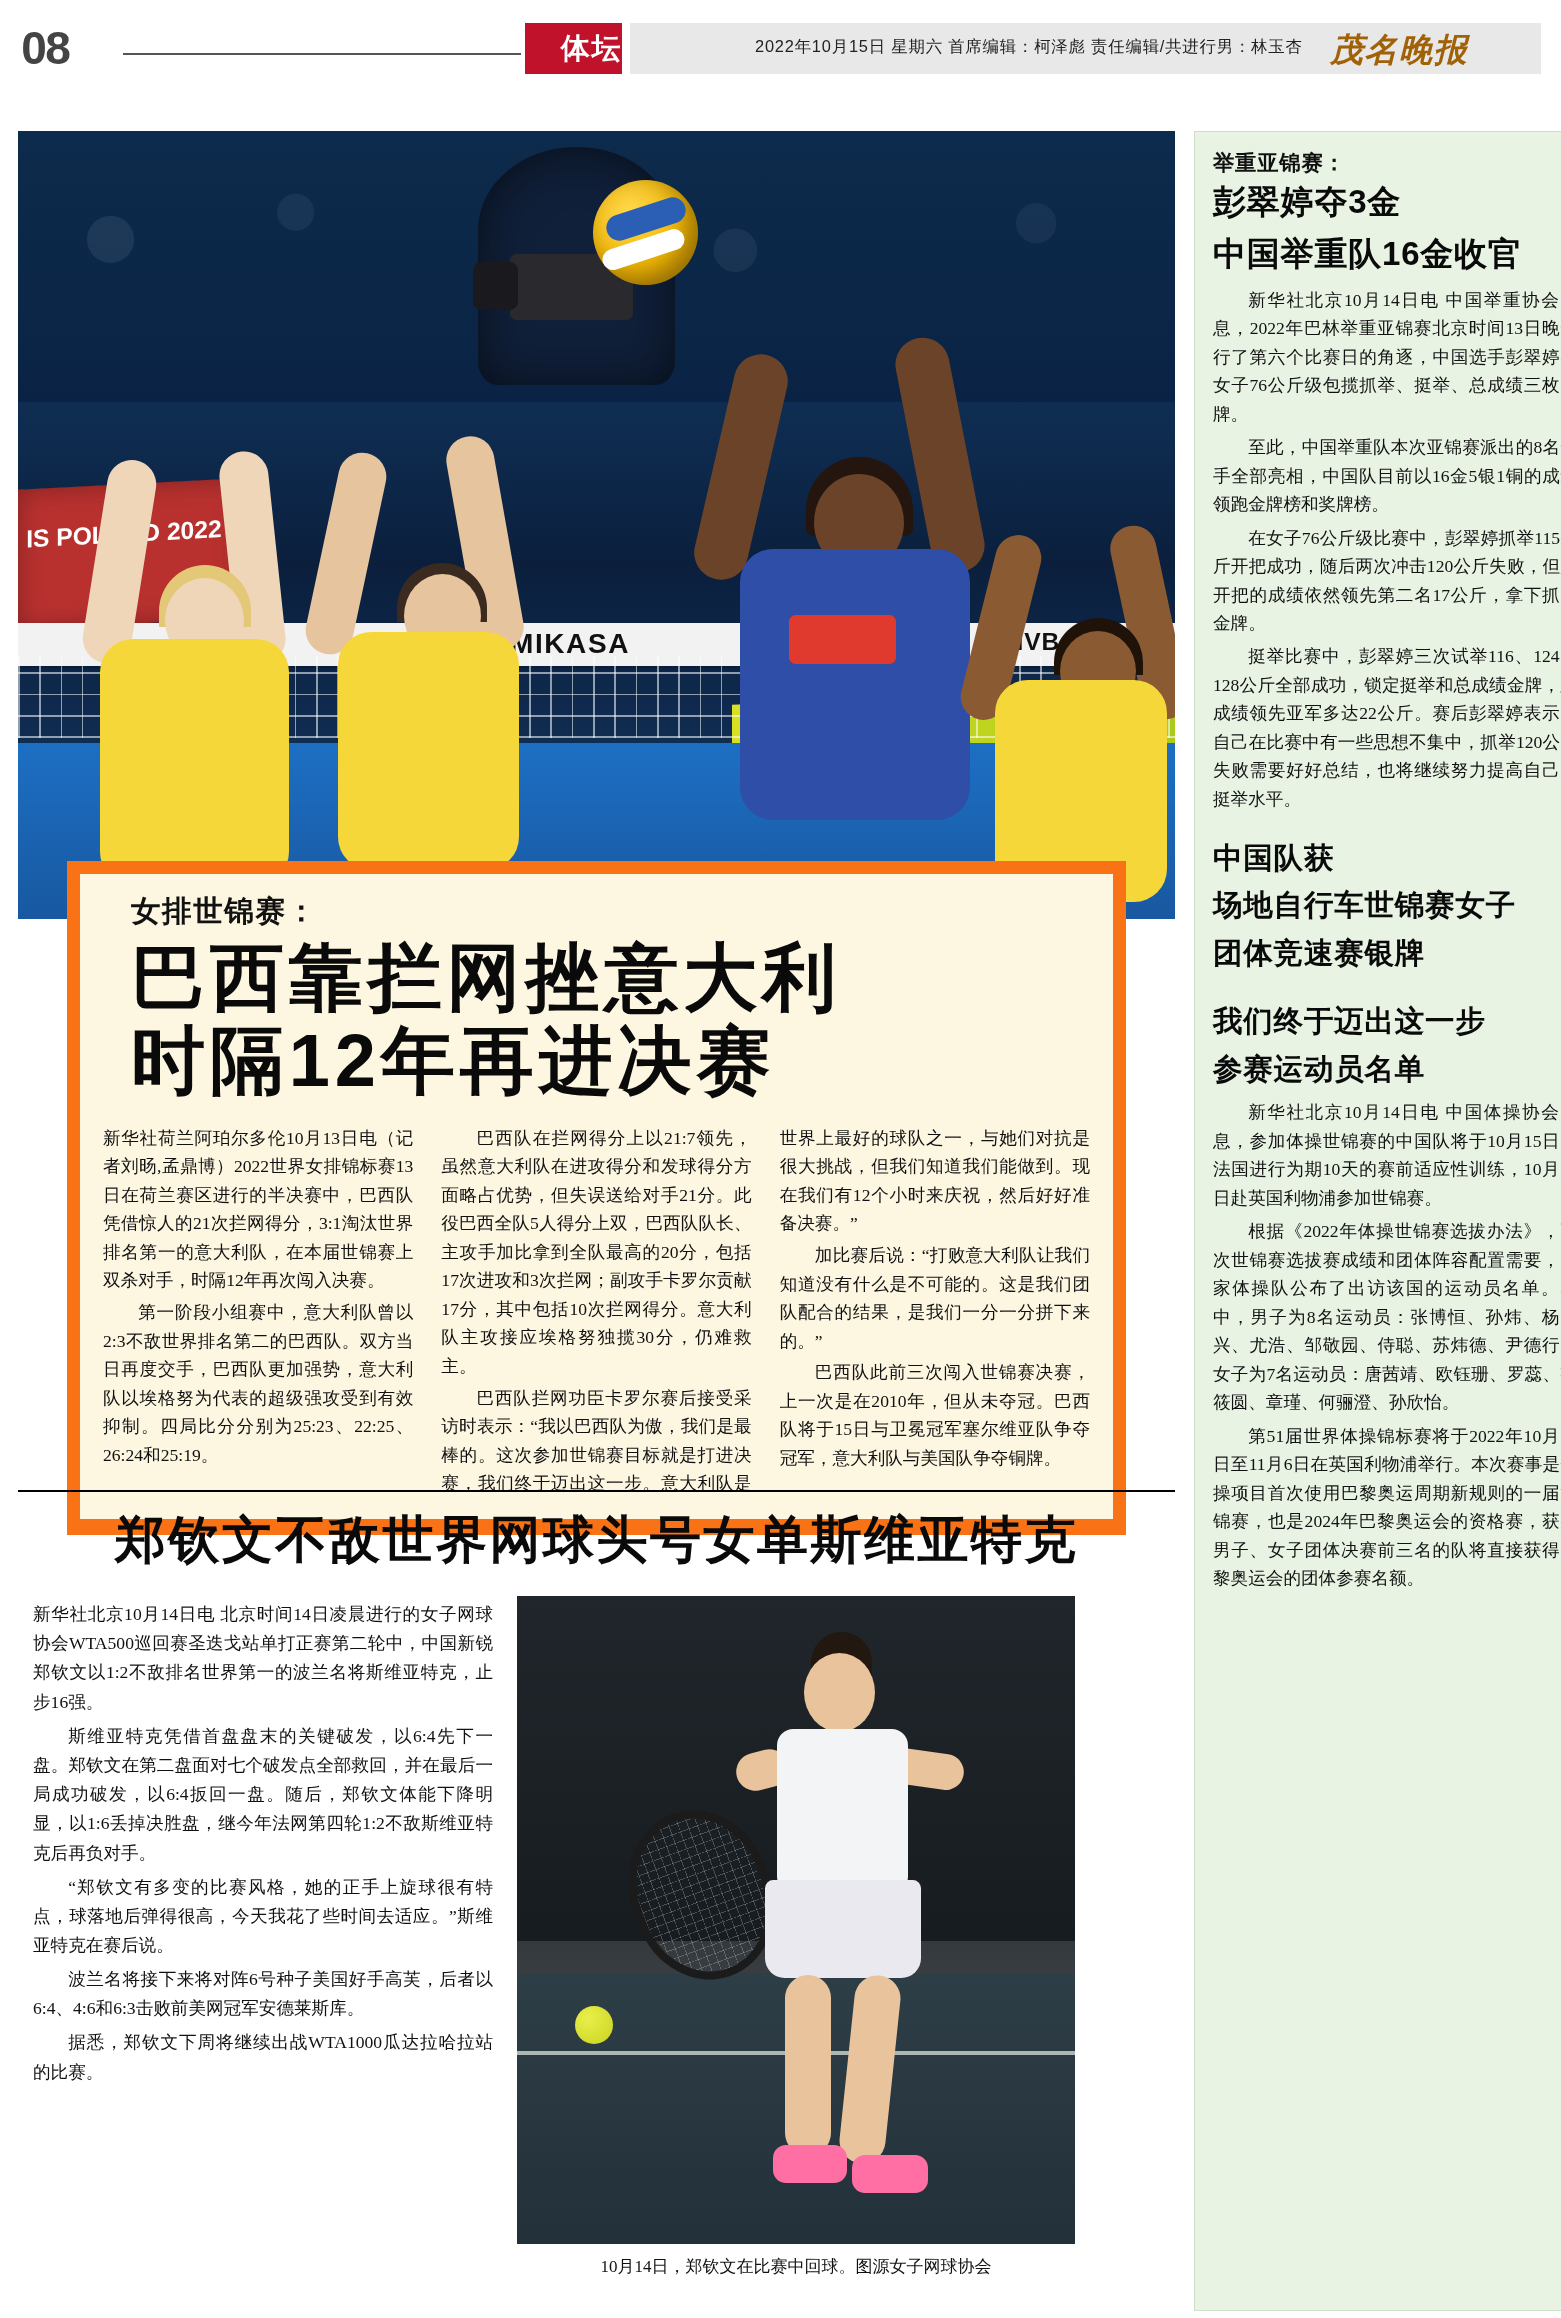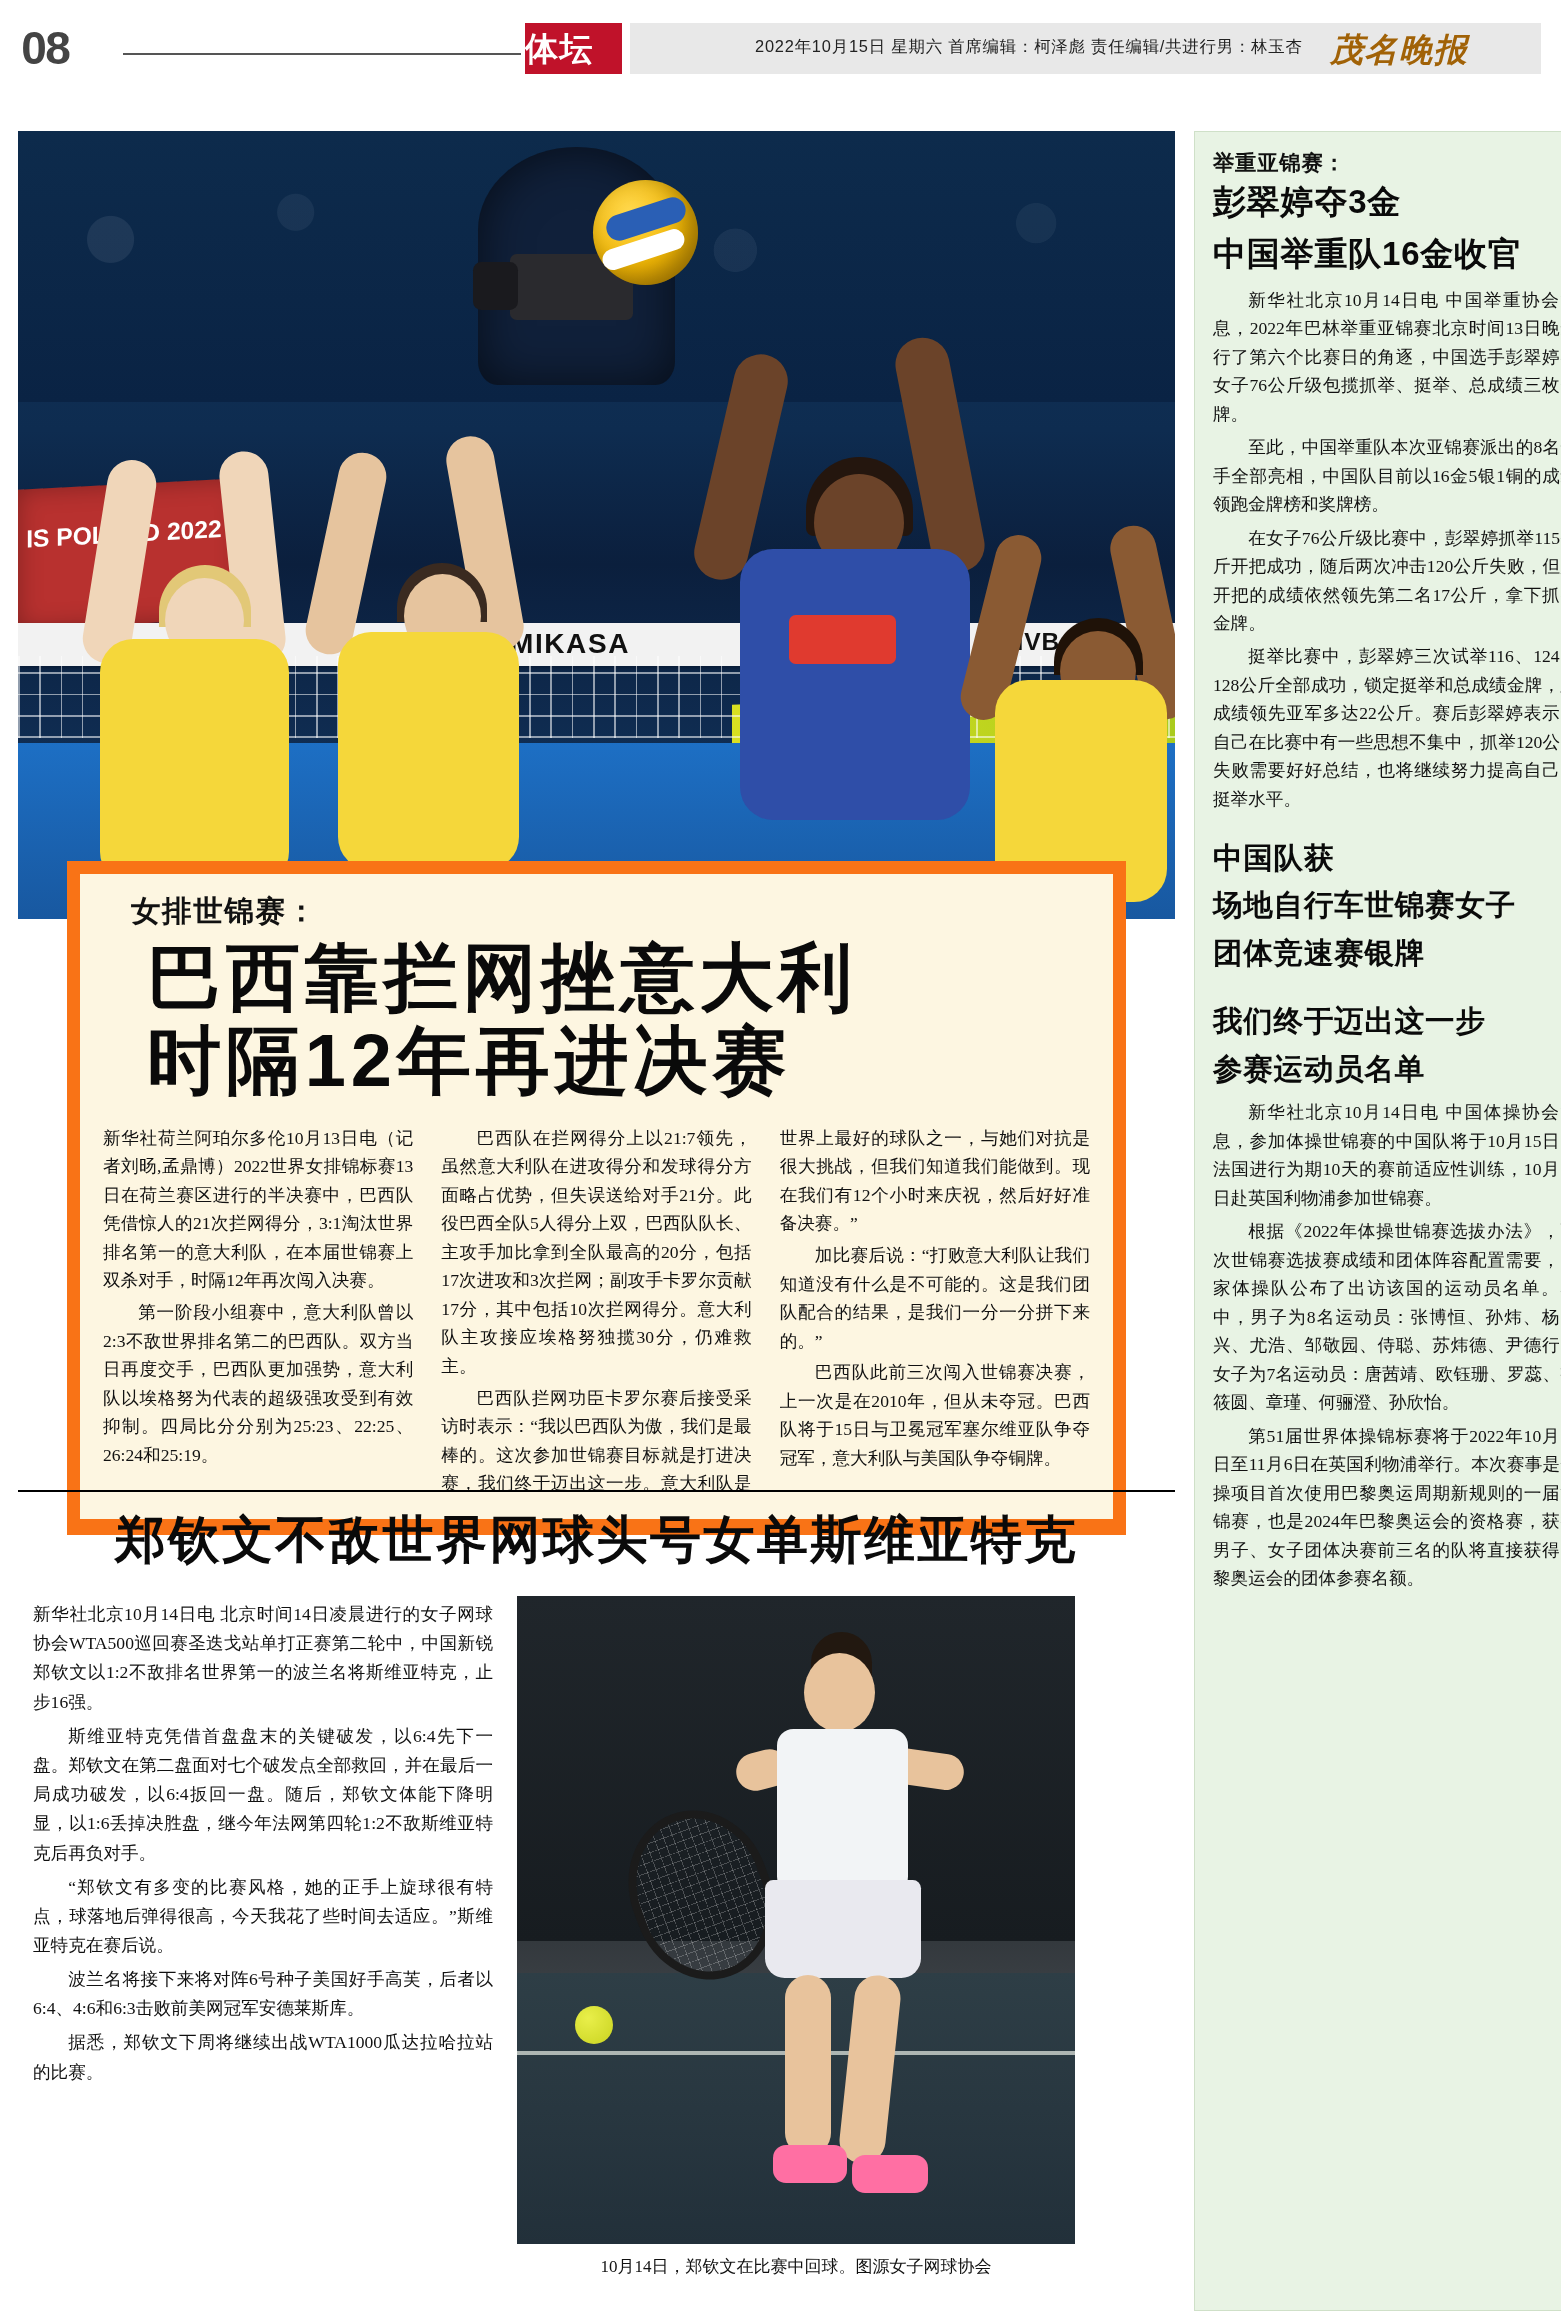--- a/index.html
+++ b/index.html
@@ -52,23 +52,23 @@
   .section-badge {
     position: absolute;
     left: 525px;
     top: 8.2px;
     width: 97px;
     height: 51px;
     background: #c0122a;
     color: #fff;
     font-family: "Liberation Sans", sans-serif;
     font-weight: bold;
-    font-size: 33px;
+    font-size: 29px;
     line-height: 51px;
-    text-align: left;
+    text-align: right;
     letter-spacing: 1.6px;
   }
   .masthead-strip {
     position: absolute;
     left: 630px;
     top: 8.2px;
     width: 911px;
     height: 51px;
     background: #e8e8e8;
   }
@@ -259,21 +259,21 @@
     margin: 4.9px 0 4.9px 28px;
     letter-spacing: 1.6px;
   }
   .headline {
     font-family: "Liberation Sans", sans-serif;
     font-weight: bold;
     font-size: 74px;
     line-height: 1.12;
     color: #0a0a0a;
     letter-spacing: 4.9px;
-    margin-left: 44px;
+    margin-left: 28px;
   }
   .byline-cols {
     column-count: 3;
     column-gap: 28px;
     margin-top: 21.3px;
     font-size: 17.6px;
     line-height: 1.62;
     text-align: justify;
     color: #111;
   }

